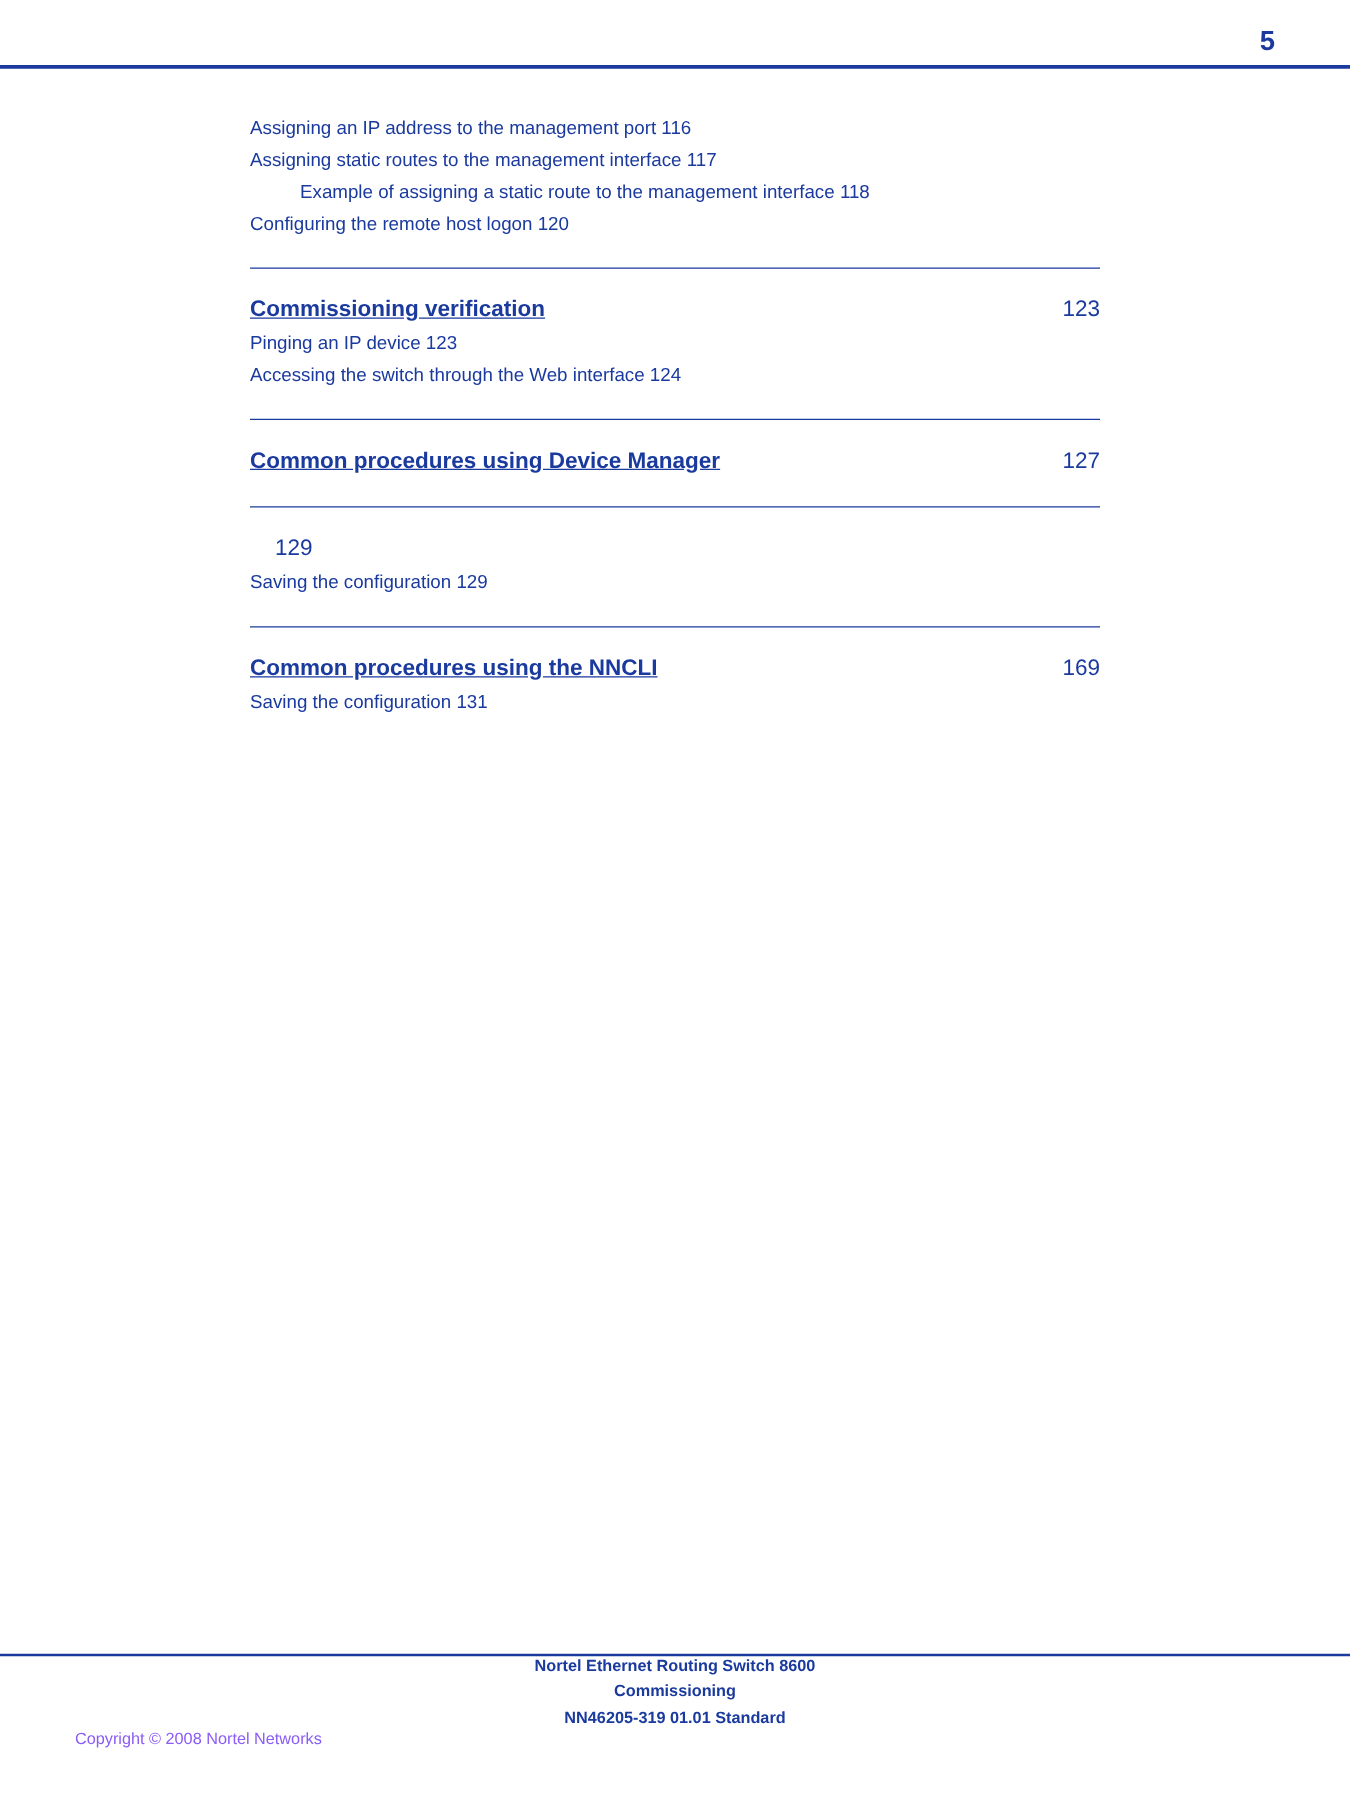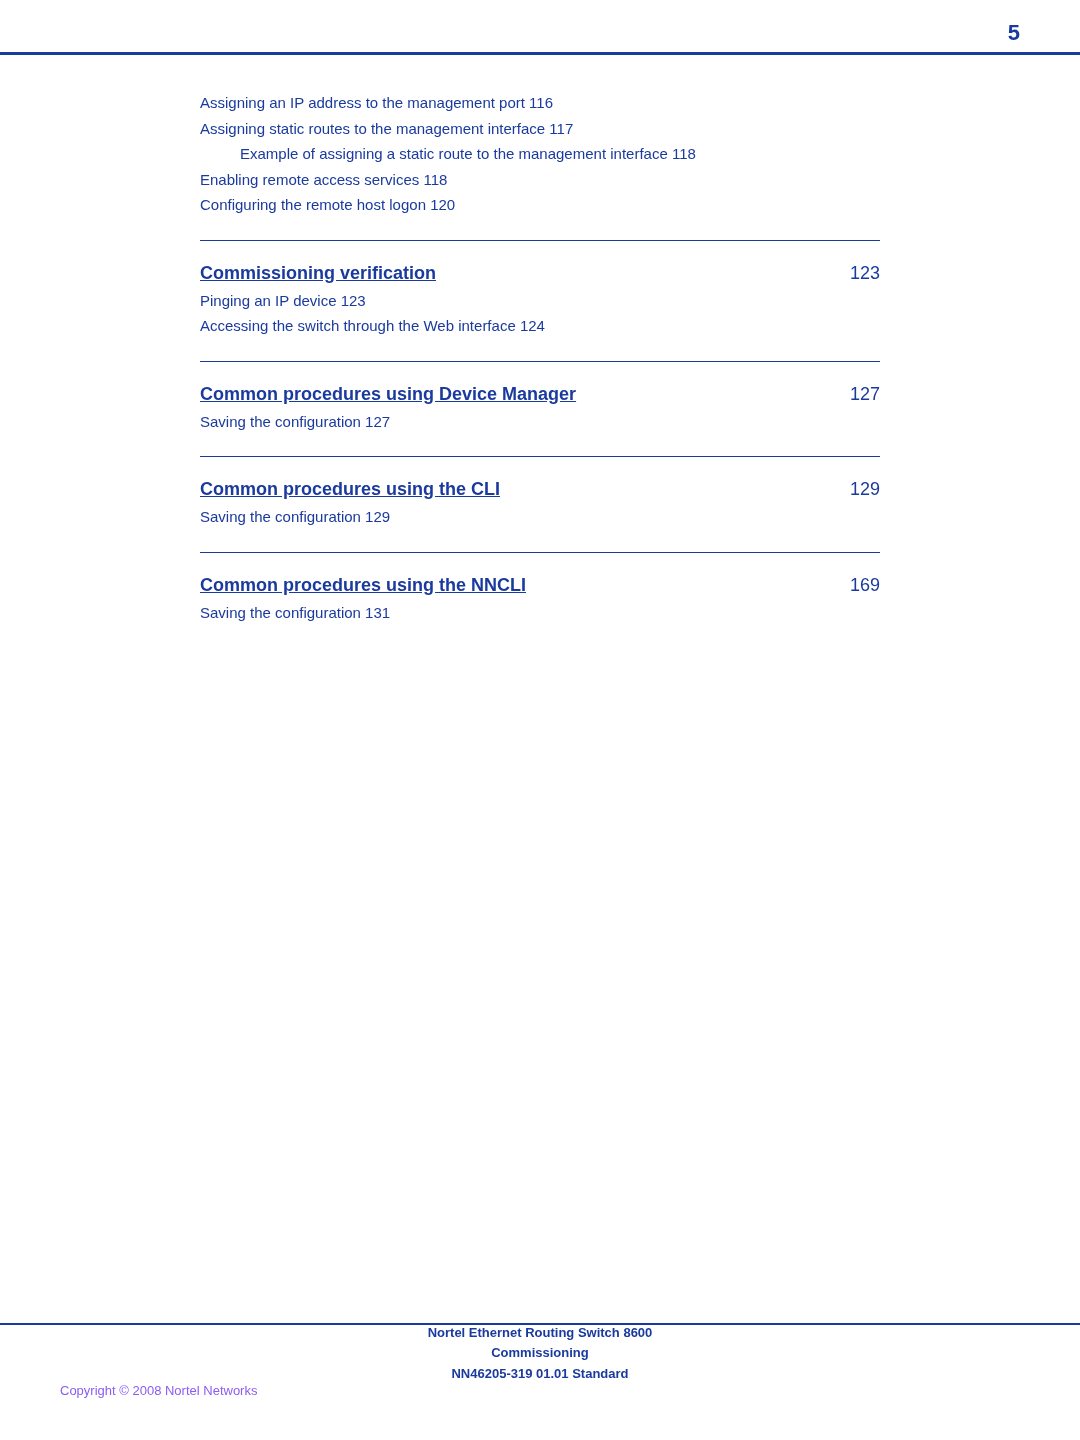--- a/index.html
+++ b/index.html
@@ -144,43 +144,40 @@
 
 <div class="page-number-top">5</div>
 
 <div class="page-container">
   <div class="content">
 
     <div class="entries-section" id="entries-section-container">
     <a class="toc-link" href="#">Assigning an IP address to the management port    116</a>
         <a class="toc-link" href="#">Assigning static routes to the management interface    117</a>
         <a class="toc-link toc-link-indented" href="#">Example of assigning a static route to the management interface    118</a>
-        <a class="toc-link" href="#">Enabling remote access services    118</a>
         <a class="toc-link" href="#">Configuring the remote host logon    120</a>
       </div>
 
     <div id="sections-container">
         <div class="toc-section">
           <div class="section-header-row">
             <a class="section-title" href="#">Commissioning verification</a>
             <span class="section-page">123</span>
           </div>
           <a class="toc-link" href="#">Pinging an IP device    123</a>
           <a class="toc-link" href="#">Accessing the switch through the Web interface    124</a>
         </div>
         <div class="toc-section">
           <div class="section-header-row">
             <a class="section-title" href="#">Common procedures using Device Manager</a>
             <span class="section-page">127</span>
           </div>
-          <a class="toc-link" href="#">Saving the configuration    127</a>
-        </div>
-        <div class="toc-section">
-          <div class="section-header-row">
-            <a class="section-title" href="#">Common procedures using the CLI</a>
+        </div>
+        <div class="toc-section">
+          <div class="section-header-row">
             <span class="section-page">129</span>
           </div>
           <a class="toc-link" href="#">Saving the configuration    129</a>
         </div>
         <div class="toc-section">
           <div class="section-header-row">
             <a class="section-title" href="#">Common procedures using the NNCLI</a>
             <span class="section-page">169</span>
           </div>
           <a class="toc-link" href="#">Saving the configuration    131</a>

